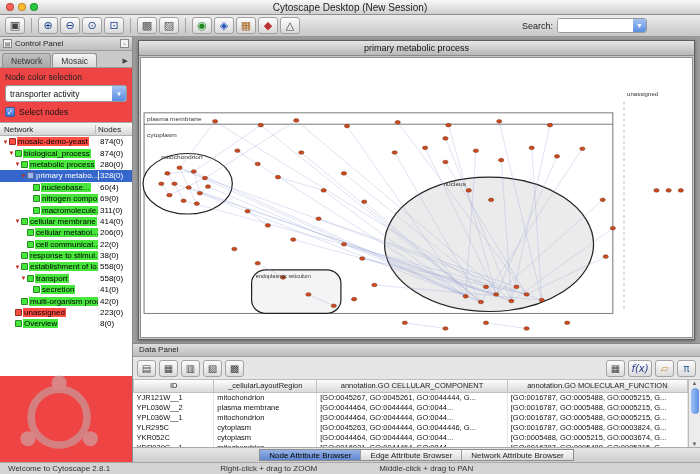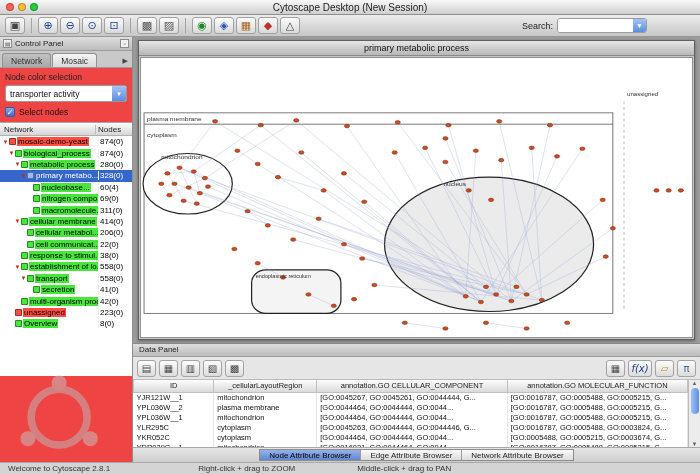--- a/index.html
+++ b/index.html
@@ -84,21 +84,21 @@
   .vscroll .vdown { margin-top: auto; }
 
   
   .bottom-tabs { flex: 0 0 15px; background: linear-gradient(#e6e6e6, #cdcdcd); border-top: 1px solid #aaa; display: flex; justify-content: center; align-items: center; }
   .seg { display: flex; border: 1px solid #8d8d8d; border-radius: 0; overflow: hidden; height: 12px; }
   .seg-item { font-size: 8px; padding: 0 9px; line-height: 11px; background: linear-gradient(#fafafa, #dcdcdc); color: #222; border-right: 1px solid #9b9b9b; }
   .seg-item:last-child { border-right: none; }
   .seg-item.active { background: linear-gradient(#96b2e6, #5f87d2); color: #000; }
   .statusbar { flex: 0 0 12px; background: #d4d4d4; border-top: 1px solid #a8a8a8; display: flex; align-items: center; font-size: 8px; color: #333; }
   .status-item { padding-left: 8px; }
-  .status-item.s2 { padding-left: 88px; }
+  .status-item.s2 { padding-left: 110px; }
   .status-item.s3 { padding-left: 62px; }
 </style>
 </head>
 <body>
 
 <div class="window">
 
   <div class="titlebar">
     <div class="lights">
       <span class="light red"></span>

